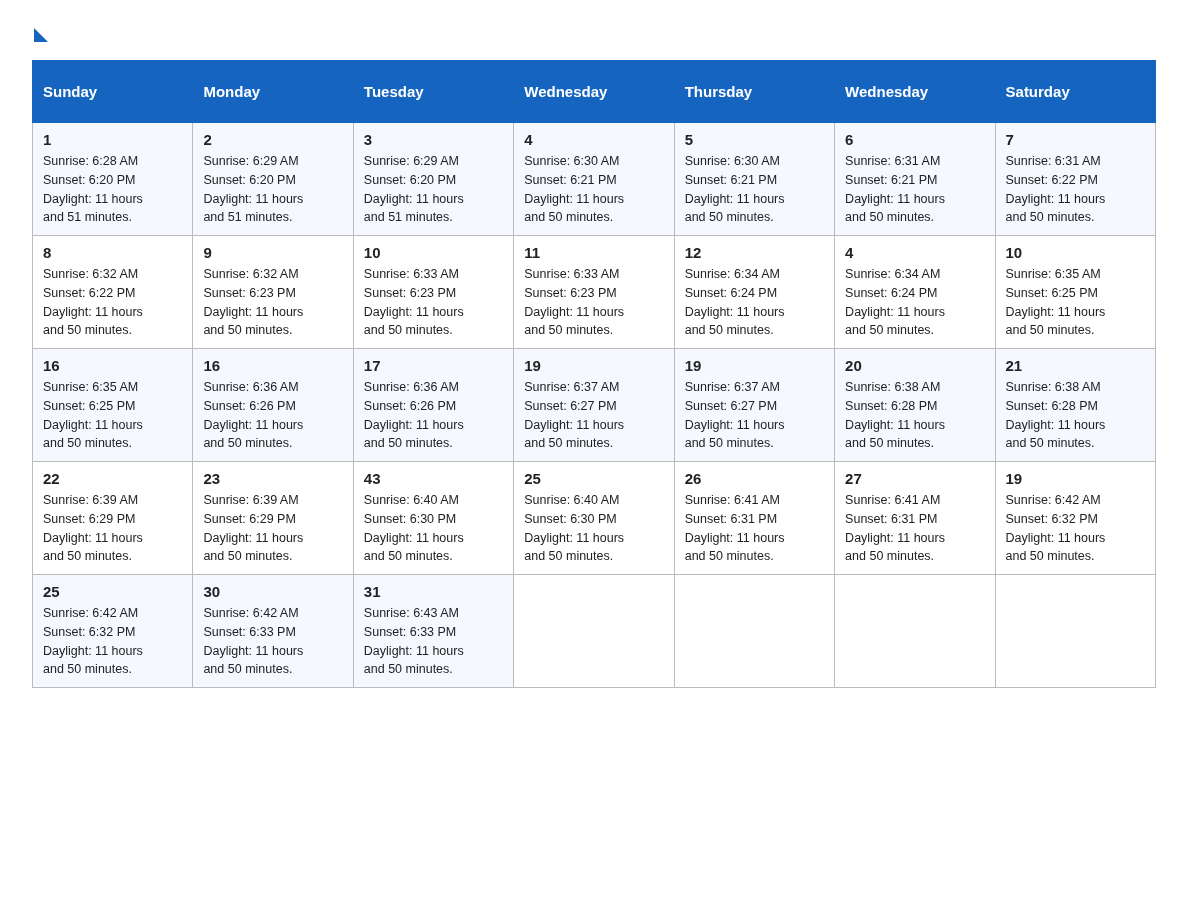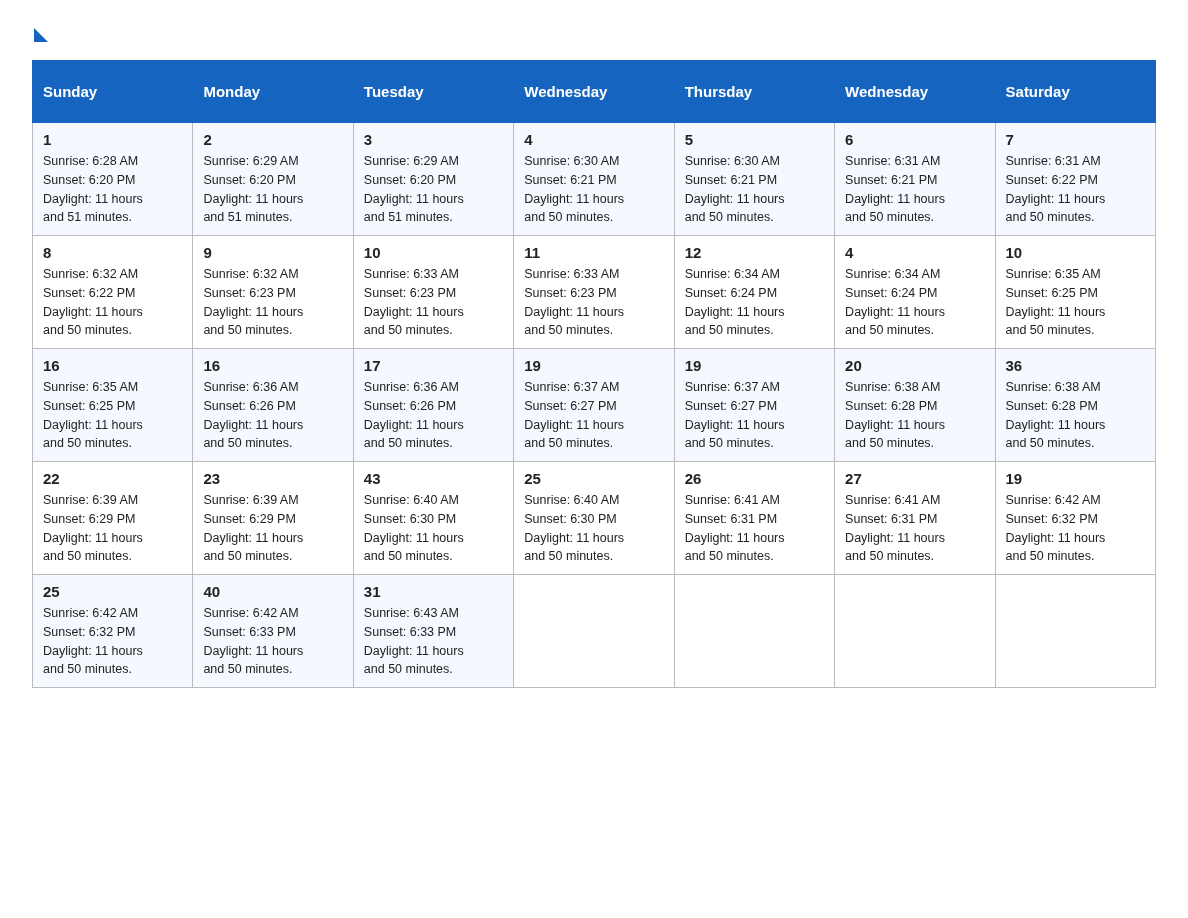--- a/index.html
+++ b/index.html
@@ -178,21 +178,21 @@
         <td><span class="day-num">16</span>
         <span class="day-info">Sunrise: 6:36 AM<br>Sunset: 6:26 PM<br>Daylight: 11 hours<br>and 50 minutes.</span></td>
         <td><span class="day-num">17</span>
         <span class="day-info">Sunrise: 6:36 AM<br>Sunset: 6:26 PM<br>Daylight: 11 hours<br>and 50 minutes.</span></td>
         <td><span class="day-num">19</span>
         <span class="day-info">Sunrise: 6:37 AM<br>Sunset: 6:27 PM<br>Daylight: 11 hours<br>and 50 minutes.</span></td>
         <td><span class="day-num">19</span>
         <span class="day-info">Sunrise: 6:37 AM<br>Sunset: 6:27 PM<br>Daylight: 11 hours<br>and 50 minutes.</span></td>
         <td><span class="day-num">20</span>
         <span class="day-info">Sunrise: 6:38 AM<br>Sunset: 6:28 PM<br>Daylight: 11 hours<br>and 50 minutes.</span></td>
-        <td><span class="day-num">36</span>
+        <td><span class="day-num">21</span>
         <span class="day-info">Sunrise: 6:38 AM<br>Sunset: 6:28 PM<br>Daylight: 11 hours<br>and 50 minutes.</span></td>
       </tr>
       <tr>
         <td><span class="day-num">22</span>
         <span class="day-info">Sunrise: 6:39 AM<br>Sunset: 6:29 PM<br>Daylight: 11 hours<br>and 50 minutes.</span></td>
         <td><span class="day-num">23</span>
         <span class="day-info">Sunrise: 6:39 AM<br>Sunset: 6:29 PM<br>Daylight: 11 hours<br>and 50 minutes.</span></td>
         <td><span class="day-num">43</span>
         <span class="day-info">Sunrise: 6:40 AM<br>Sunset: 6:30 PM<br>Daylight: 11 hours<br>and 50 minutes.</span></td>
         <td><span class="day-num">25</span>
@@ -200,21 +200,21 @@
         <td><span class="day-num">26</span>
         <span class="day-info">Sunrise: 6:41 AM<br>Sunset: 6:31 PM<br>Daylight: 11 hours<br>and 50 minutes.</span></td>
         <td><span class="day-num">27</span>
         <span class="day-info">Sunrise: 6:41 AM<br>Sunset: 6:31 PM<br>Daylight: 11 hours<br>and 50 minutes.</span></td>
         <td><span class="day-num">19</span>
         <span class="day-info">Sunrise: 6:42 AM<br>Sunset: 6:32 PM<br>Daylight: 11 hours<br>and 50 minutes.</span></td>
       </tr>
       <tr>
         <td><span class="day-num">25</span>
         <span class="day-info">Sunrise: 6:42 AM<br>Sunset: 6:32 PM<br>Daylight: 11 hours<br>and 50 minutes.</span></td>
-        <td><span class="day-num">40</span>
+        <td><span class="day-num">30</span>
         <span class="day-info">Sunrise: 6:42 AM<br>Sunset: 6:33 PM<br>Daylight: 11 hours<br>and 50 minutes.</span></td>
         <td><span class="day-num">31</span>
         <span class="day-info">Sunrise: 6:43 AM<br>Sunset: 6:33 PM<br>Daylight: 11 hours<br>and 50 minutes.</span></td>
         <td class="empty"></td>
         <td class="empty"></td>
         <td class="empty"></td>
         <td class="empty"></td>
       </tr>
     </tbody>
 </table>

